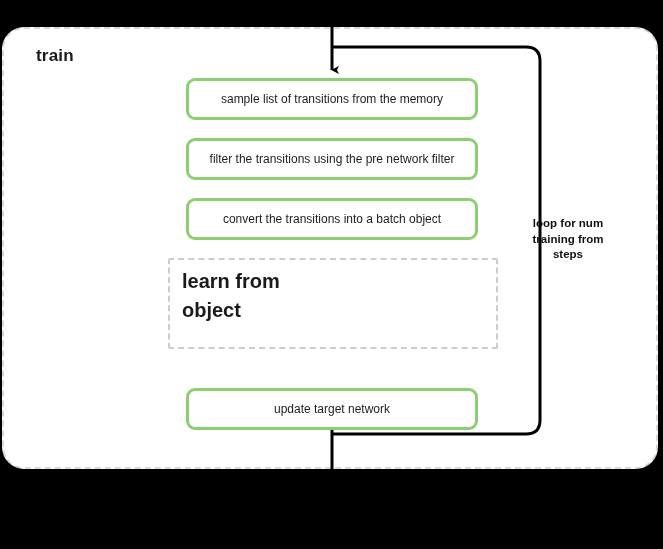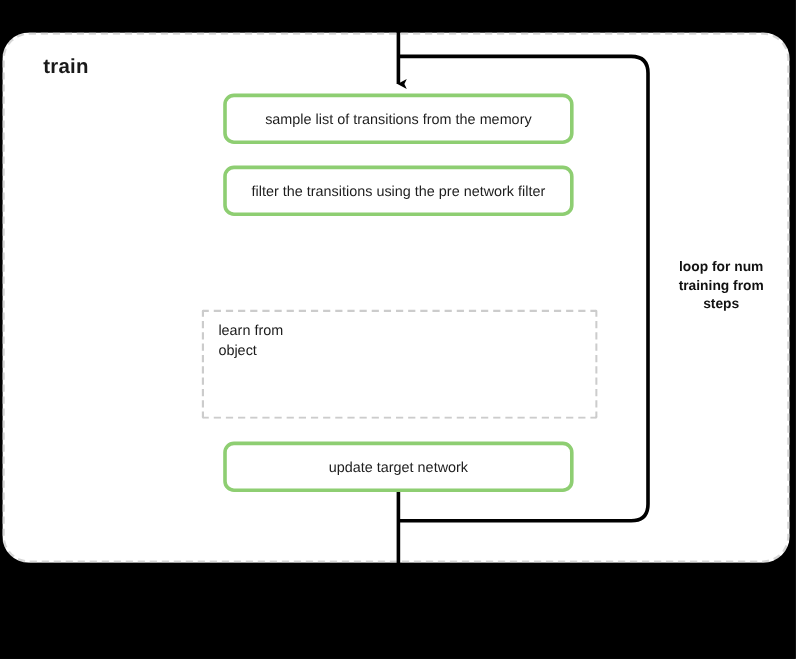--- a/index.html
+++ b/index.html
@@ -57,59 +57,59 @@
   .step-box .step-label {
     font-size: 12px;
     color: #1d1d1d;
     text-align: center;
     line-height: 1.2;
   }
 
   #step-0 { top: 78px; }
   #step-1 { top: 138px; }
   #step-2 { top: 198px; }
-  #step-3 { top: 368px; }
+  #step-3 { top: 388px; }
 
   
   #learn-block {
     position: absolute;
     left: 168px;
     top: 258px;
     width: 330px;
     height: 91px;
     box-sizing: border-box;
     background: #ffffff;
     border: 2px dashed #cccccc;
     border-radius: 2px;
   }
   #learn-block-title {
     position: absolute;
     left: 12px;
     top: 7px;
     width: 160px;
-    font-size: 12px;
-    font-weight: normal;
+    font-size: 20px;
+    font-weight: bold;
     color: #1a1a1a;
     line-height: 1.45;
   }
 
   
   #flow-svg {
     position: absolute;
     left: 0;
     top: 0;
     width: 663px;
     height: 549px;
     pointer-events: none;
   }
 
   
   #loop-caption {
     position: absolute;
-    left: 546px;
+    left: 513px;
     top: 216px;
     width: 110px;
     text-align: center;
     font-size: 11.5px;
     font-weight: bold;
     color: #111111;
     line-height: 1.35;
   }
 </style>
 </head>
@@ -142,20 +142,23 @@
   </svg>
 
   <div class="step-box" id="step-0">
     <span class="step-label">sample list of transitions from the memory</span>
   </div>
 
   <div class="step-box" id="step-1">
     <span class="step-label">filter the transitions using the pre network filter</span>
   </div>
 
+  <div class="step-box" id="step-2">
+    <span class="step-label">convert the transitions into a batch object</span>
+  </div>
 
   <div id="learn-block">
     <div id="learn-block-title">
       <span>learn from</span><br>
       <span>object</span>
     </div>
   </div>
 
   <div class="step-box" id="step-3">
     <span class="step-label">update target network</span>

